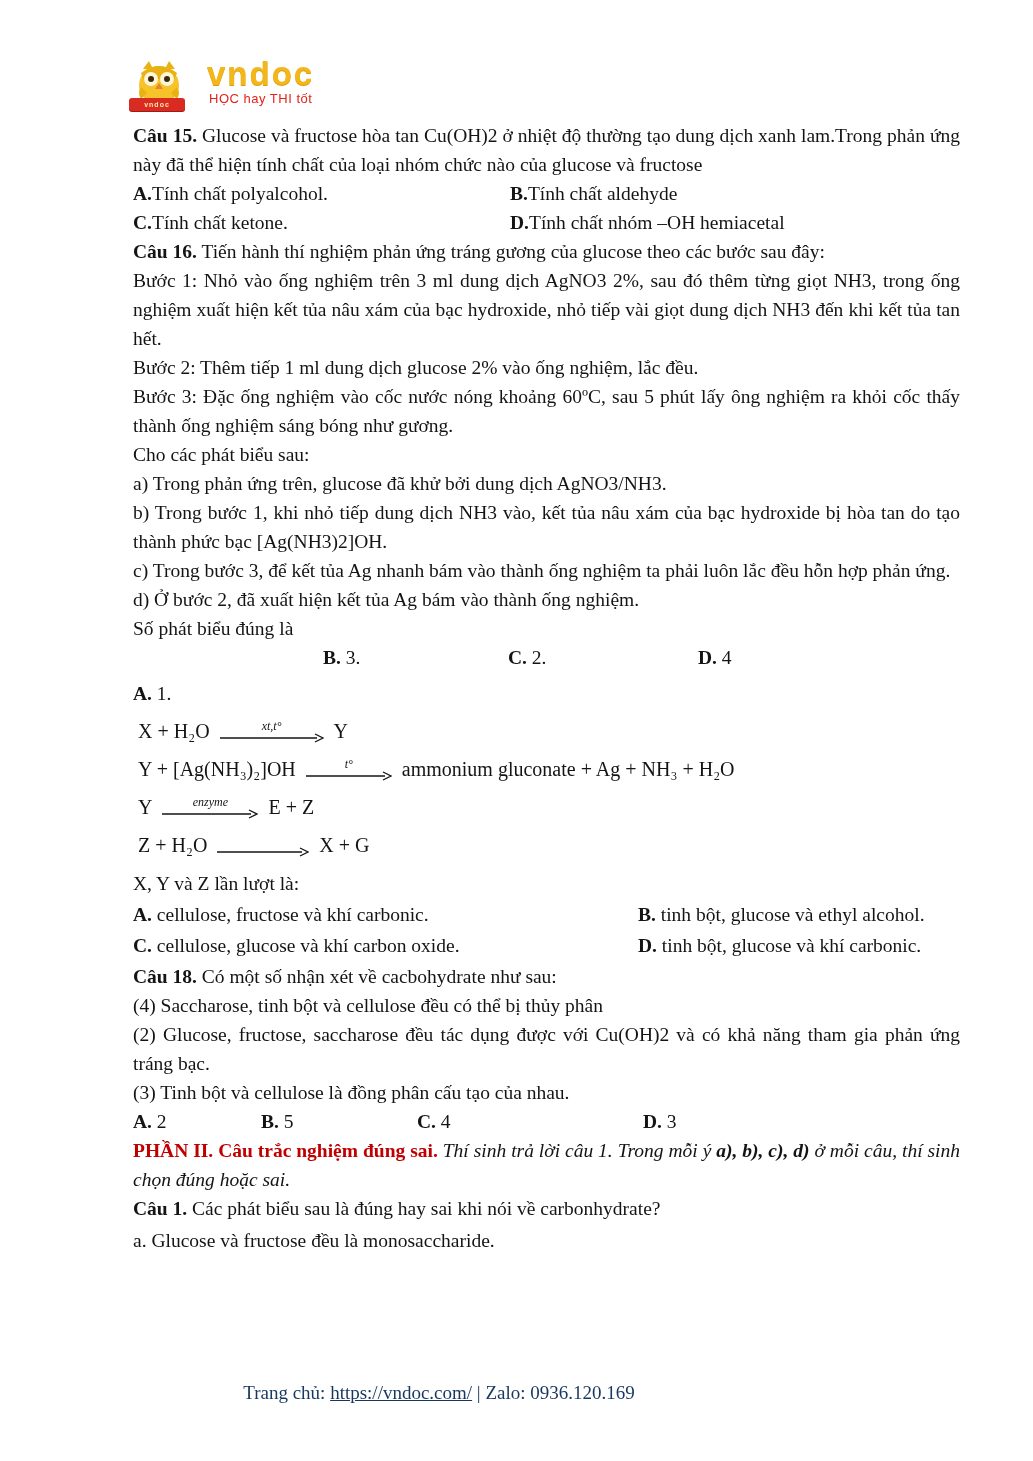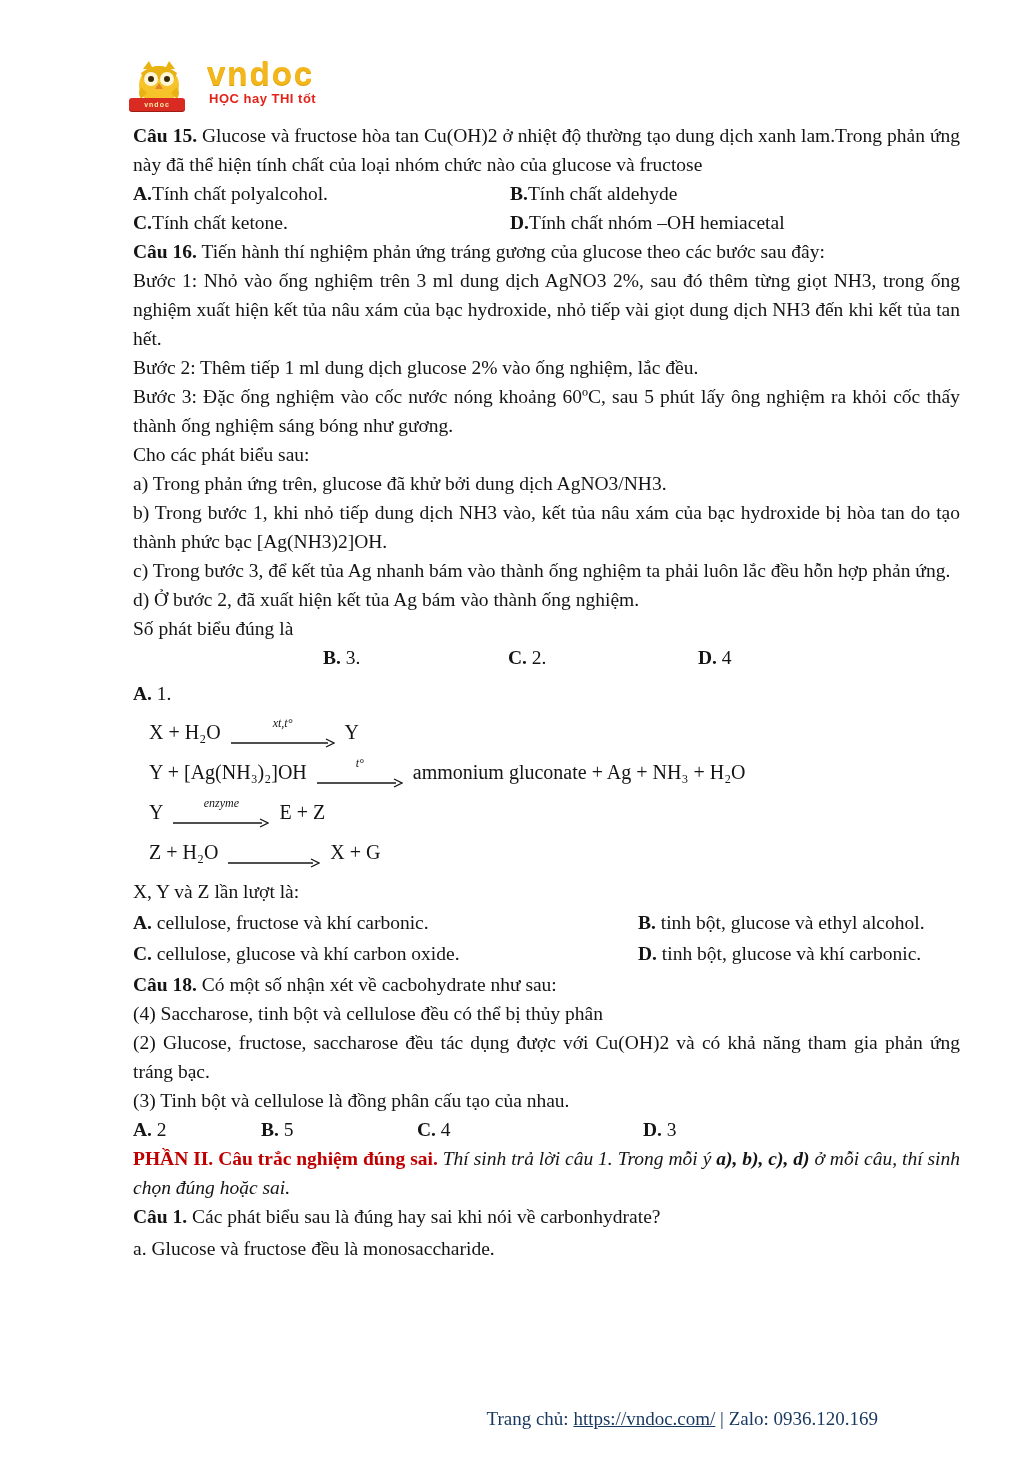--- a/index.html
+++ b/index.html
@@ -22,51 +22,51 @@
     font-size:7px; line-height:13px; text-align:center; letter-spacing:1px;
     box-shadow:0 1px 0 #9d1c14;
   }
   .logo-text { display:flex; flex-direction:column; }
   .brand {
     font-family:"Liberation Sans",sans-serif; font-weight:800;
     font-size:33px; line-height:34px; color:#F3B71B; letter-spacing:2px;
     text-shadow:0 1px 0 #d99e08;
   }
   .tagline {
-    font-family:"Liberation Sans",sans-serif; font-weight:bold;
+    font-family:"Liberation Sans",sans-serif; font-weight:normal;
     font-size:13px; line-height:16px; color:#E2231A; letter-spacing:.5px;
     margin-left:2px;
   }
 
   
   p.tx { text-align:justify; }
   b.qlbl { font-weight:bold; }
   .optrow { display:flex; }
   .optrow .cell { white-space:nowrap; }
   .w15  { width:377px; }          
   .w17  { width:505px; }          
   .c16a { width:190px;margin-top:36px; } .c16b { width:185px; } .c16c { width:190px; }
   .c18a { width:128px; } .c18b { width:156px; } .c18c { width:226px; }
 
   
-  .eq { display:flex; align-items:center; margin:9px 16px; font-size:20px; }
-  .rxn { display:inline-flex; flex-direction:column; align-items:center; margin:0 10px;gap:8px; }
+  .eq { display:flex; align-items:center; margin:9px 5px; font-size:20px; }
+  .rxn { display:inline-flex; flex-direction:column; align-items:center; margin:0 10px; }
   .rxn-label { font-style:italic; font-size:12px; line-height:12px; height:13px; font-family:"Liberation Serif","DejaVu Serif",serif; }
   .eq .part { white-space:nowrap; }
 
   
   .part2 b.red { color:#C00000; font-weight:bold; }
   .part2 .it  { font-style:italic; }
   .part2 .itb { font-style:italic; font-weight:bold; }
   .q1item { margin-top:3px; }
 
   
   .footer {
-    position:absolute; left:0; bottom:28px; width:878px;
-    text-align:right; color:#17375E; font-size:19px;
+    position:absolute; left:0; bottom:54px; width:878px;
+    text-align:center; color:#17375E; font-size:19px;
   }
   .footer a { color:#17375E; text-decoration:underline; }
   .sp6 { margin-top:2px; }
 </style>
 </head>
 <body>
 
 <div class="page">
 
   <div class="logo">

